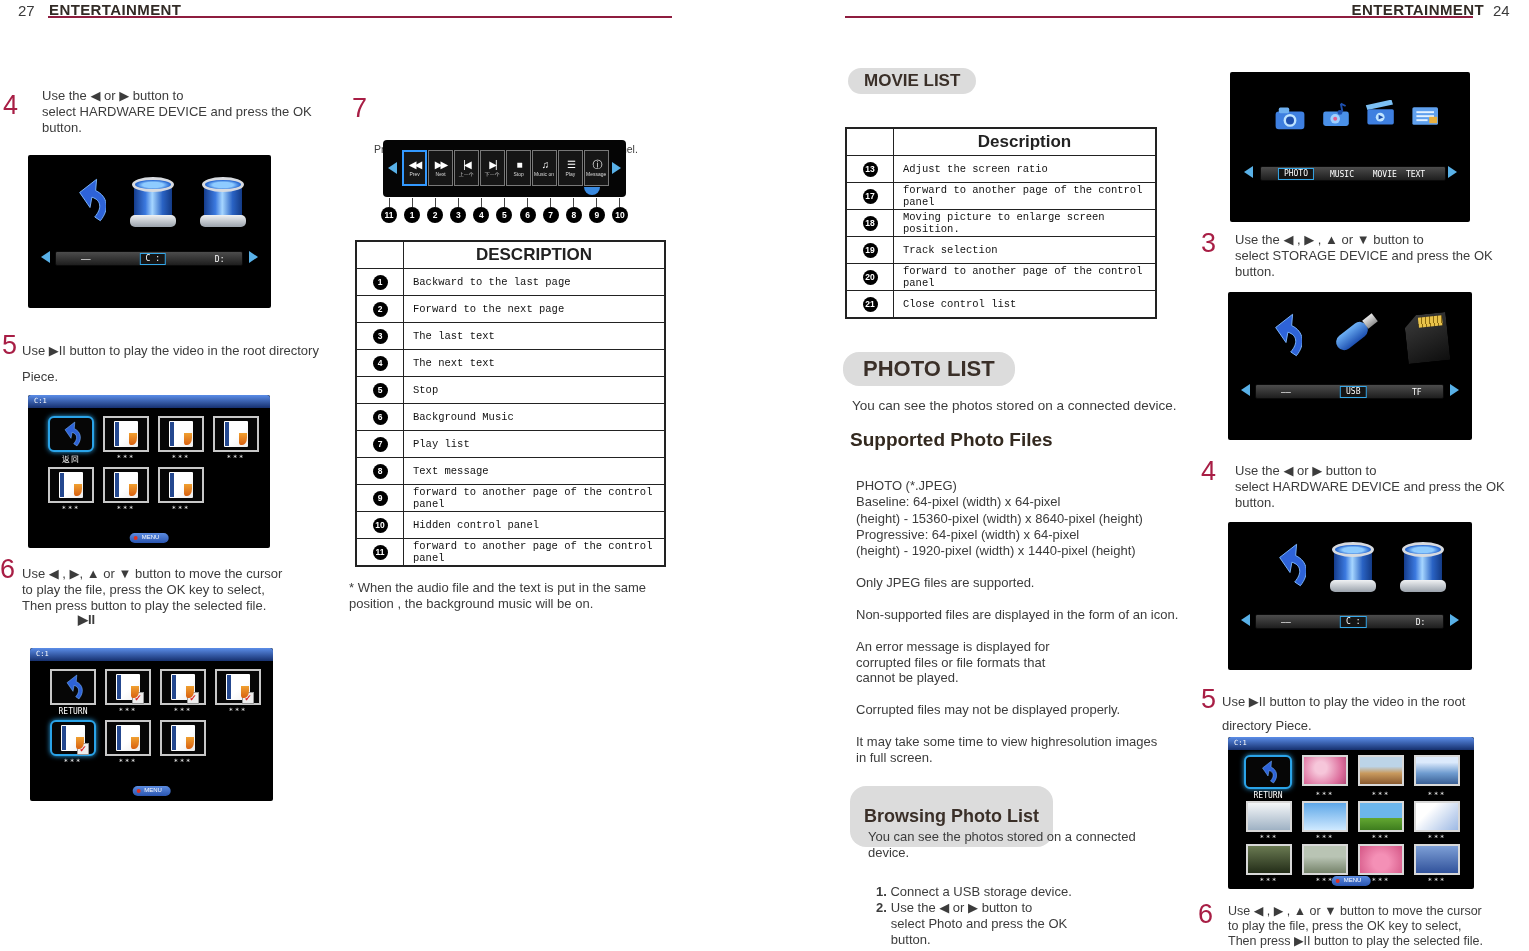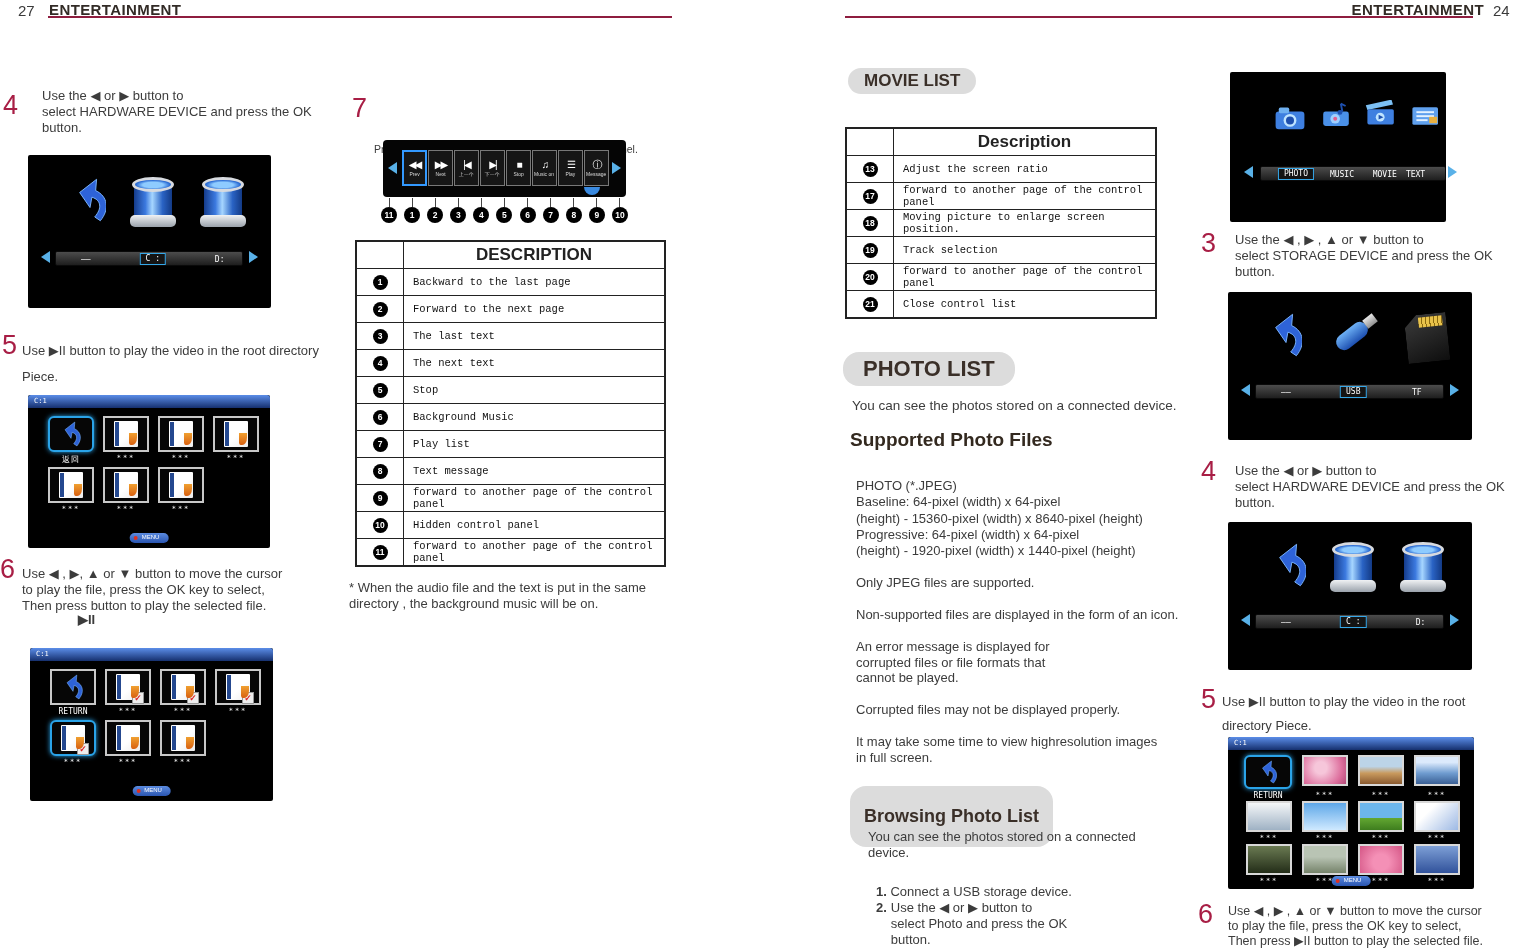--- a/index.html
+++ b/index.html
@@ -394,21 +394,21 @@
       </div>
     <div class="trow">
         <div class="numcell">
           <span class="circ">11</span>
         </div>
         <div class="txtcell">forward to another page of the control panel</div>
       </div>
   </div>
 
   <div class="steptext ml" style="left:349px;top:580px;">* When the audio file and the text is put in the same
- directory , the background music will be on.</div>
+ position , the background music will be on.</div>
 
   <div class="sectitle" style="left:1154px;top:1px;width:330px;text-align:right;">ENTERTAINMENT</div>
   <div class="pagenum" style="left:1493px;top:2px;">24</div>
   <div class="rule" style="left:845px;top:16px;width:628px;"></div>
 
   <div class="badge" style="left:848px;top:68px;font-size:17px;padding:3px 16px;">MOVIE LIST</div>
 
   <div class="dtable" style="left:845px;top:127px;width:308px;">
     <div class="trow thead first">
         <div class="numcell"></div>
@@ -475,21 +475,21 @@
     <span class="browse-num">1.</span>
     <span>Connect a USB storage device.</span>
   </div>
   <div class="notes" style="left:876px;top:900px;display:flex;gap:4px;">
     <span class="browse-num">2.</span>
     <span class="ml" style="line-height:16px;">Use the ◀ or ▶ button to
 select Photo and press the OK
 button.</span>
   </div>
 
-  <div class="tv" style="left:1230px;top:72px;width:216px;height:150px;">
+  <div class="tv" style="left:1230px;top:72px;width:240px;height:150px;">
     <svg class="media-ic" style="left:44px;top:32px;" viewBox="0 0 40 32">
       <rect x="2" y="8" width="36" height="22" rx="4" fill="#3e7fe0"></rect>
         <rect x="6" y="3" width="13" height="7" rx="2" fill="#6fb0f0"></rect>
         <circle cx="20" cy="19" r="8" fill="#bfe4ff"></circle>
         <circle cx="20" cy="19" r="5" fill="#1d4fae"></circle>
     </svg>
     <svg class="media-ic" style="left:90px;top:28px;" viewBox="0 0 40 34">
       <rect x="4" y="14" width="32" height="18" rx="3" fill="#4a90e8"></rect>
         <circle cx="19" cy="23" r="6" fill="#9fd0ff"></circle>
         <circle cx="19" cy="23" r="2.5" fill="#e06090"></circle>

